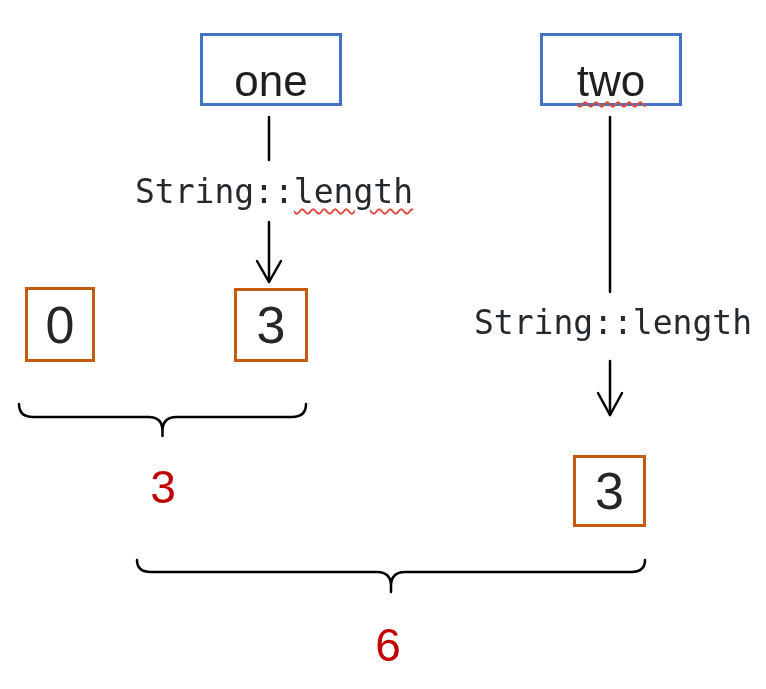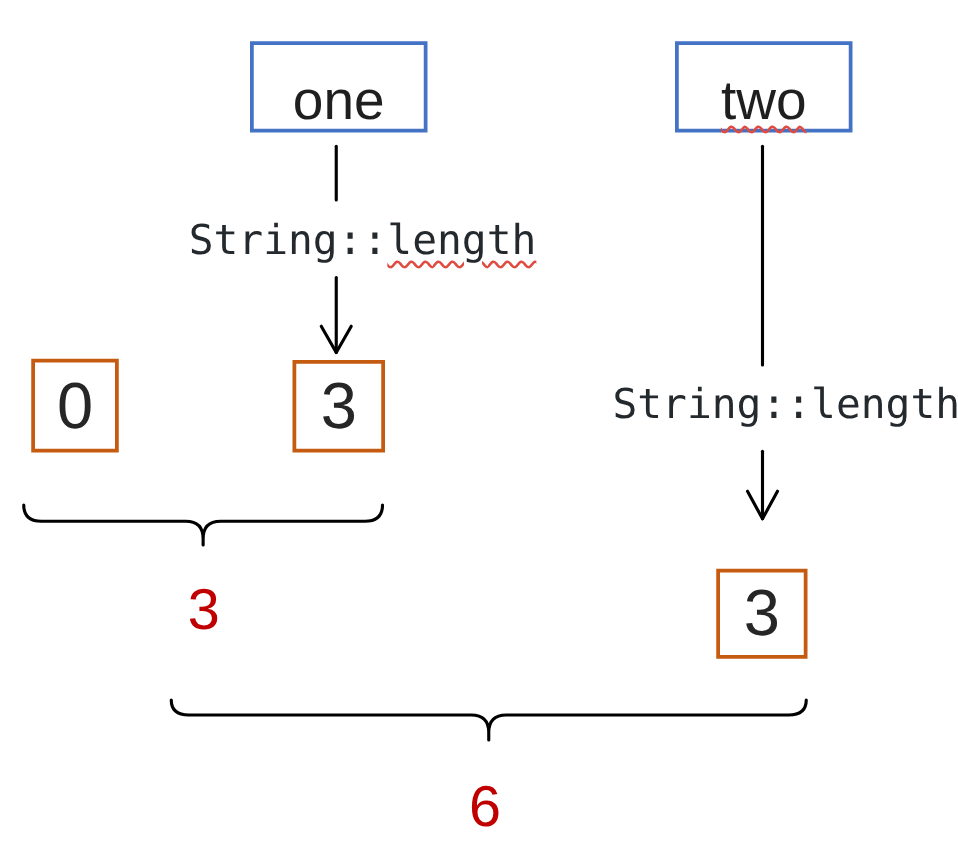--- a/index.html
+++ b/index.html
@@ -57,21 +57,20 @@
   .fn-label {
     position: absolute;
     width: 290px;
     height: 42px;
     font-family: "DejaVu Sans Mono", "Liberation Mono", monospace;
     font-size: 33px;
     line-height: 42px;
     text-align: center;
     white-space: nowrap;
     color: #24292e;
-    margin-left: 16px;
   }
   .fn-left  { left: 129px; top: 171px; }
   .fn-right { left: 468px; top: 302px; }
 
   .squiggle {
     text-decoration-line: underline;
     text-decoration-style: wavy;
     text-decoration-color: #e04a3f;
     text-decoration-thickness: 1.5px;
     text-underline-offset: 5px;

